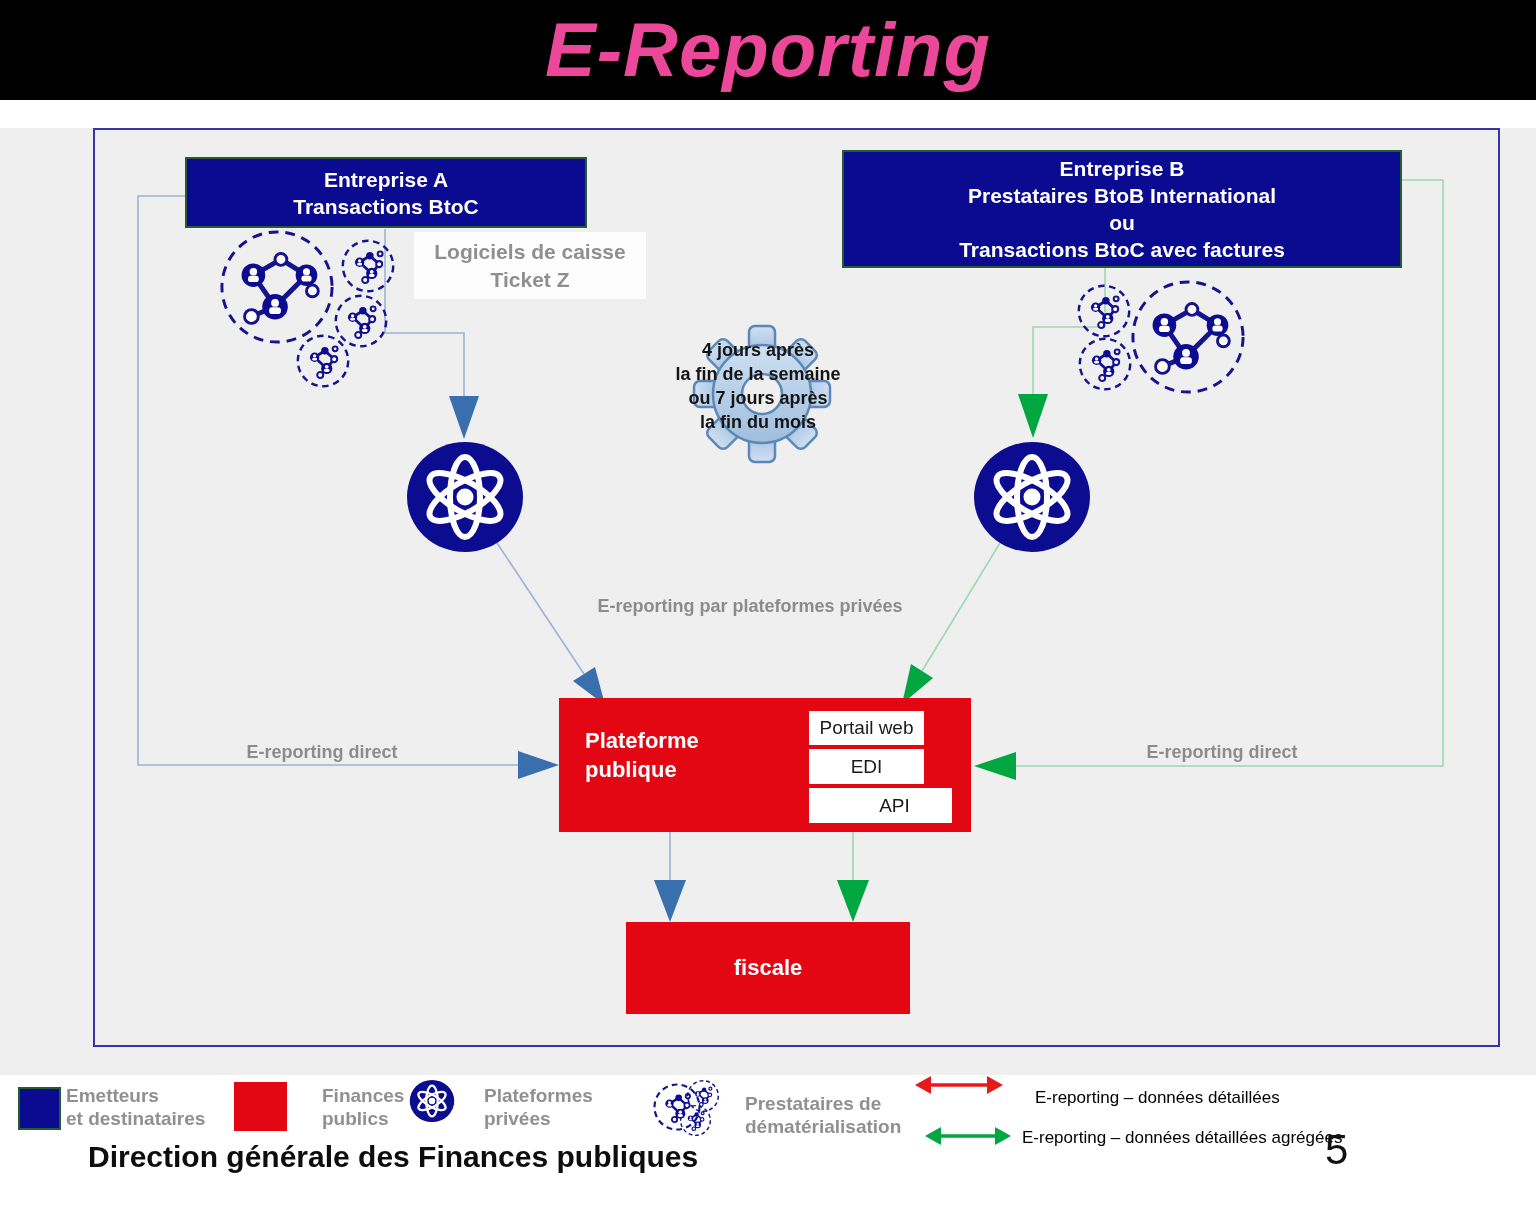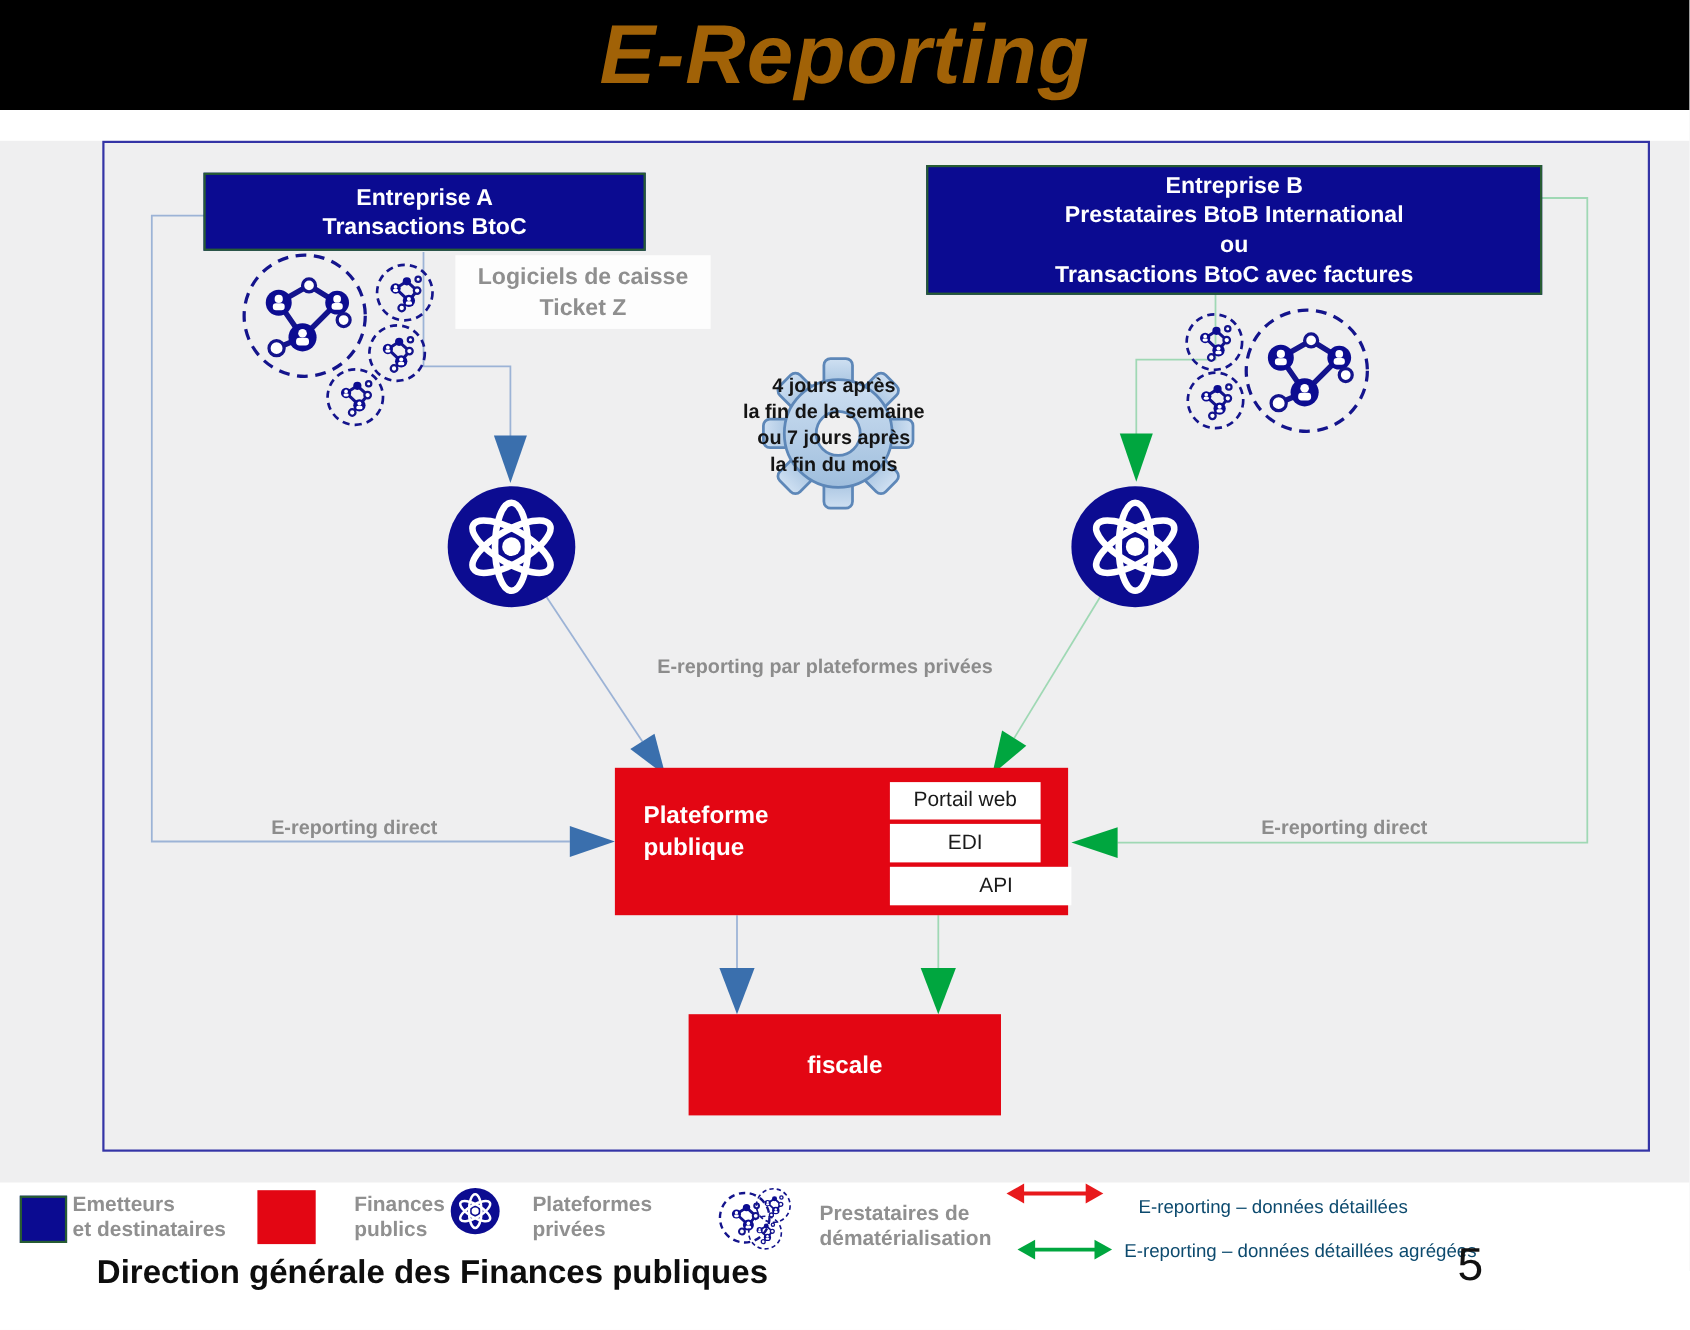--- a/index.html
+++ b/index.html
@@ -5,21 +5,21 @@
   html,body{margin:0;padding:0;}
   body{
     width:1536px;height:1209px;position:relative;background:#ffffff;
     font-family:"Liberation Sans", sans-serif;overflow:hidden;
   }
   .abs{position:absolute;}
   
   .title-bar{left:0;top:0;width:1536px;height:100px;background:#000000;}
   .page-title{
     left:0;top:6px;width:1536px;text-align:center;
-    font-size:76px;font-weight:bold;font-style:italic;color:#a16207;
+    font-size:76px;font-weight:bold;font-style:italic;color:#ec4899;
     letter-spacing:1px;z-index:5;
   }
   
   .stage{left:0;top:128px;width:1536px;height:947px;background:#efeff0;z-index:1;}
   .frame{left:93px;top:128px;width:1403px;height:915px;border:2px solid #3434a6;z-index:2;}
   svg.layer{left:0;top:0;width:1536px;height:1209px;z-index:3;pointer-events:none;}
   
   .navybox{background:#0b0b91;border:2px solid #275c33;color:#ffffff;font-weight:bold;
     display:flex;flex-direction:column;justify-content:center;text-align:center;z-index:4;}
   .entA{left:185px;top:157px;width:398px;height:67px;font-size:21px;line-height:27px;}
@@ -29,34 +29,34 @@
   .logiciels{left:414px;top:232px;width:232px;height:67px;font-size:21px;line-height:28px;}
   .gear-note{left:627px;top:338px;width:262px;text-align:center;color:#141414;
     font-weight:bold;font-size:18px;line-height:24px;z-index:5;}
   .graylbl{color:#8c8c8c;font-weight:bold;font-size:18px;text-align:center;z-index:4;}
   .lbl-private{left:555px;top:596px;width:390px;}
   .lbl-direct-left{left:222px;top:742px;width:200px;}
   .lbl-direct-right{left:1122px;top:742px;width:200px;}
   .redbox{background:#e30613;color:#ffffff;font-weight:bold;z-index:4;}
   .plateforme{left:559px;top:698px;width:412px;height:134px;}
   .plateforme-label{left:26px;top:28px;font-size:22px;line-height:29px;}
-  .channel{left:250px;width:137px;height:34px;background:#ffffff;color:#1a1a1a;
+  .channel{left:250px;width:115px;height:34px;background:#ffffff;color:#1a1a1a;
     font-weight:normal;font-size:19px;display:flex;align-items:center;justify-content:center;}
   .ch0{top:13px;} .ch1{top:51px;height:35px;} .ch2{top:90px;height:35px;padding-left:28px;}
   .admin{left:626px;top:922px;width:284px;height:92px;display:flex;flex-direction:column;
     justify-content:center;text-align:center;font-size:22px;line-height:28px;}
   
   .legend-swatch-blue{left:18px;top:1087px;width:39px;height:39px;background:#0b0b91;border:2px solid #275c33;z-index:4;}
   .legend-swatch-red{left:234px;top:1082px;width:53px;height:49px;background:#e30613;z-index:4;}
   .legend-label{color:#909090;font-weight:bold;font-size:19px;line-height:23px;z-index:4;}
   .lg-emetteurs{left:66px;top:1084px;}
   .lg-acteurs{left:322px;top:1084px;}
   .lg-plateformes{left:484px;top:1084px;}
   .lg-prestataires{left:745px;top:1092px;}
-  .legend-arrow-label{color:#0c4a6e;font-weight:normal;font-size:17px;z-index:4;}
+  .legend-arrow-label{color:#000000;font-weight:normal;font-size:17px;z-index:4;}
   .lg-red-arrow-label{left:1035px;top:1088px;}
   .lg-green-arrow-label{left:1022px;top:1128px;}
   .footer-org{left:88px;top:1140px;font-size:30px;font-weight:bold;color:#0d0d0d;z-index:4;}
   .page-number{left:1325px;top:1126px;font-size:42px;color:#111111;z-index:4;}
 </style>
 </head>
 <body>
 
 <div class="abs title-bar"></div>
 <div class="abs page-title">E-Reporting</div>

